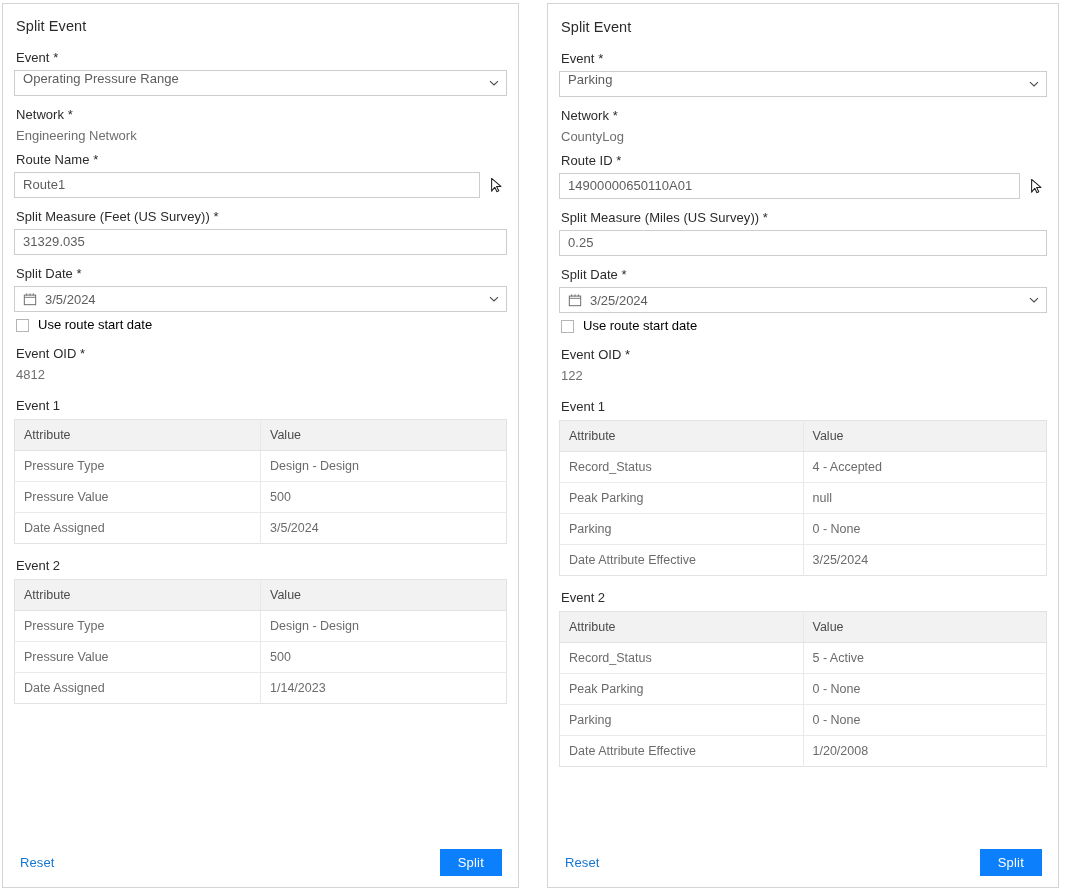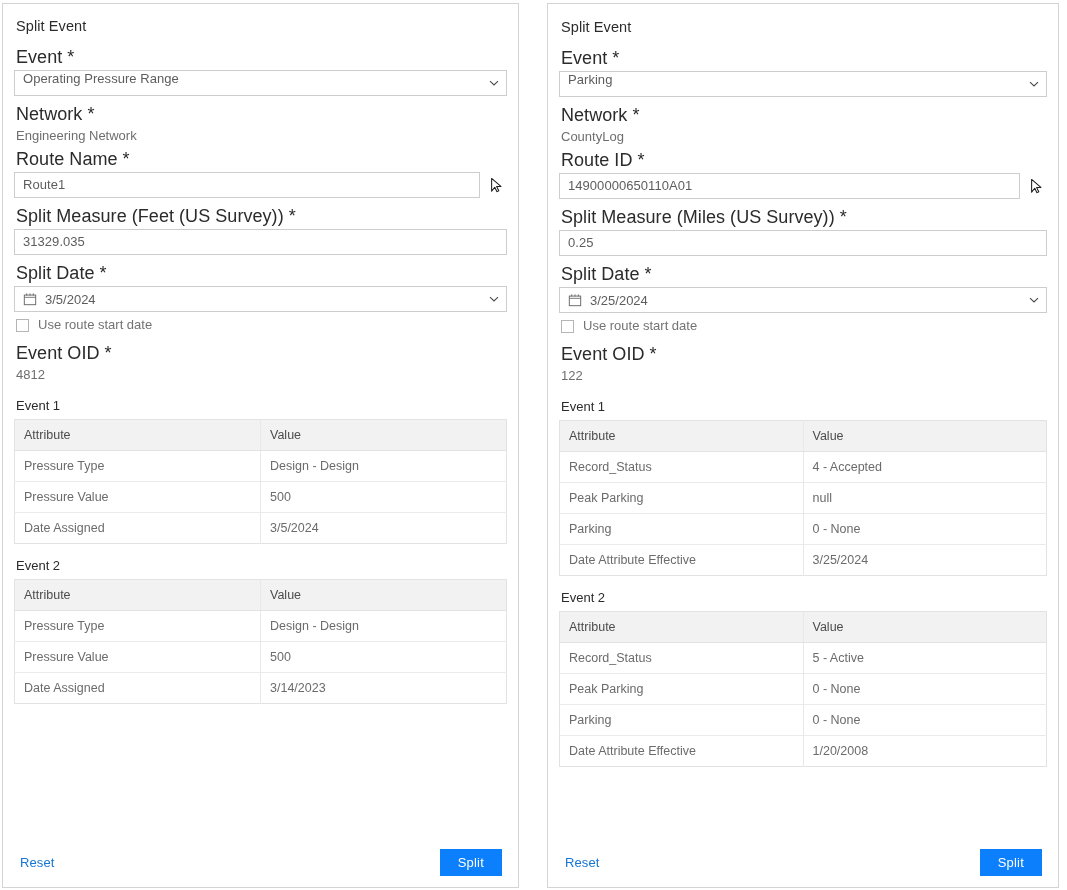--- a/index.html
+++ b/index.html
@@ -50,21 +50,21 @@
 
   
   .panel-title {
     font-size: 14.5px;
     color: #2b2b2b;
     line-height: 18px;
     margin: 0 0 14px 2px;
     letter-spacing: .1px;
   }
   .field-label {
-    font-size: 18px;
+    font-size: 13px;
     color: #2b2b2b;
     line-height: 17px;
     margin: 0 0 4px 2px;
     letter-spacing: .05px;
   }
   .readonly-value {
     font-size: 13px;
     color: #6e6e6e;
     line-height: 17px;
     margin: 0 0 6px 2px;
@@ -160,21 +160,21 @@
   }
   .checkbox {
     width: 13px;
     height: 13px;
     border: 1px solid #b5b5b5;
     background: #fff;
     flex: 0 0 auto;
   }
   .checkrow .lbl {
     font-size: 13px;
-    color: #737373;
+    color: #000000;
     margin-left: 9px;
     line-height: 16px;
   }
 
   
   .attr-table {
     width: 100%;
     border-collapse: collapse;
     border: 1px solid #e2e2e2;
     table-layout: fixed;
@@ -352,21 +352,21 @@
             <tr>
               <td>Pressure Type</td>
               <td>Design - Design</td>
             </tr>
             <tr>
               <td>Pressure Value</td>
               <td>500</td>
             </tr>
             <tr>
               <td>Date Assigned</td>
-              <td>3/14/2023</td>
+              <td>1/14/2023</td>
             </tr>
           </tbody>
         </table>
       </div>
 
     </div>
 
     <div class="panel-footer">
       <a class="reset-link">Reset</a>
       <button class="primary-btn">Split</button>

